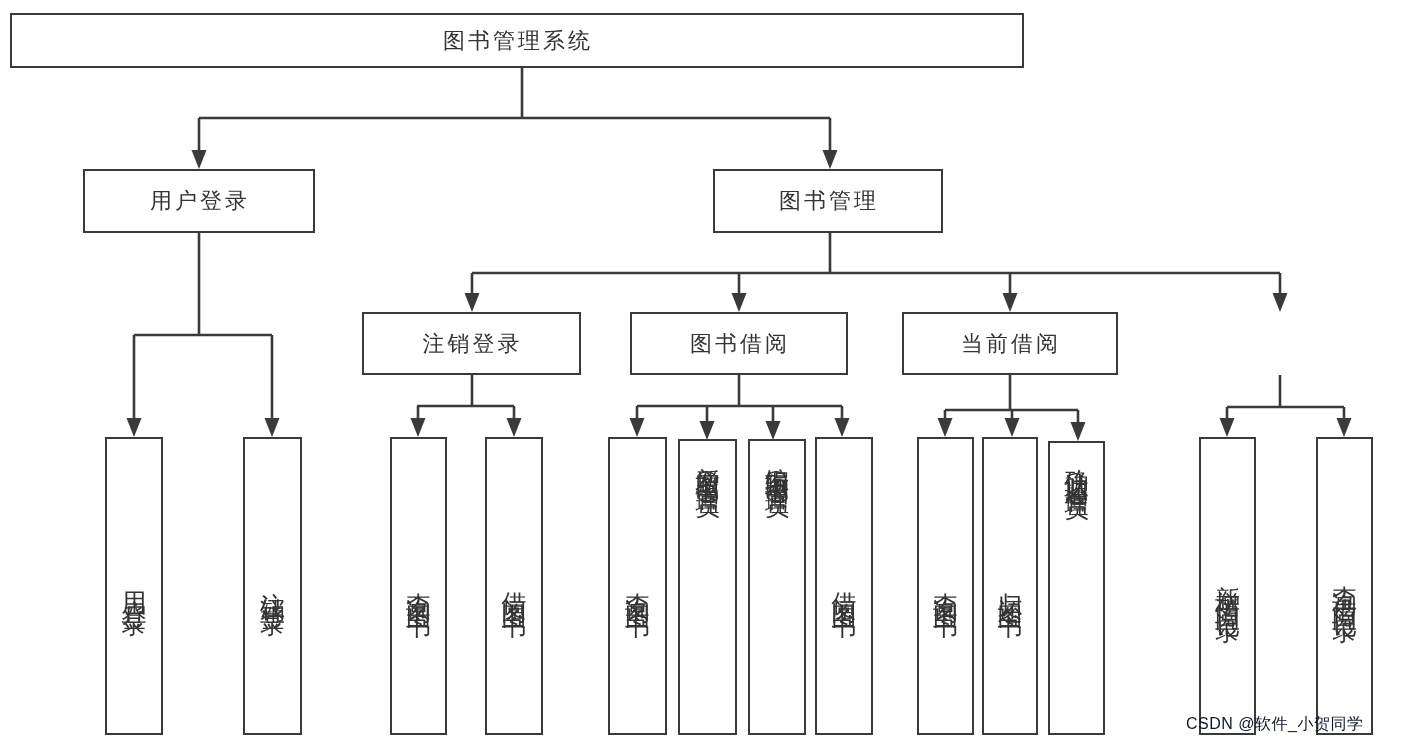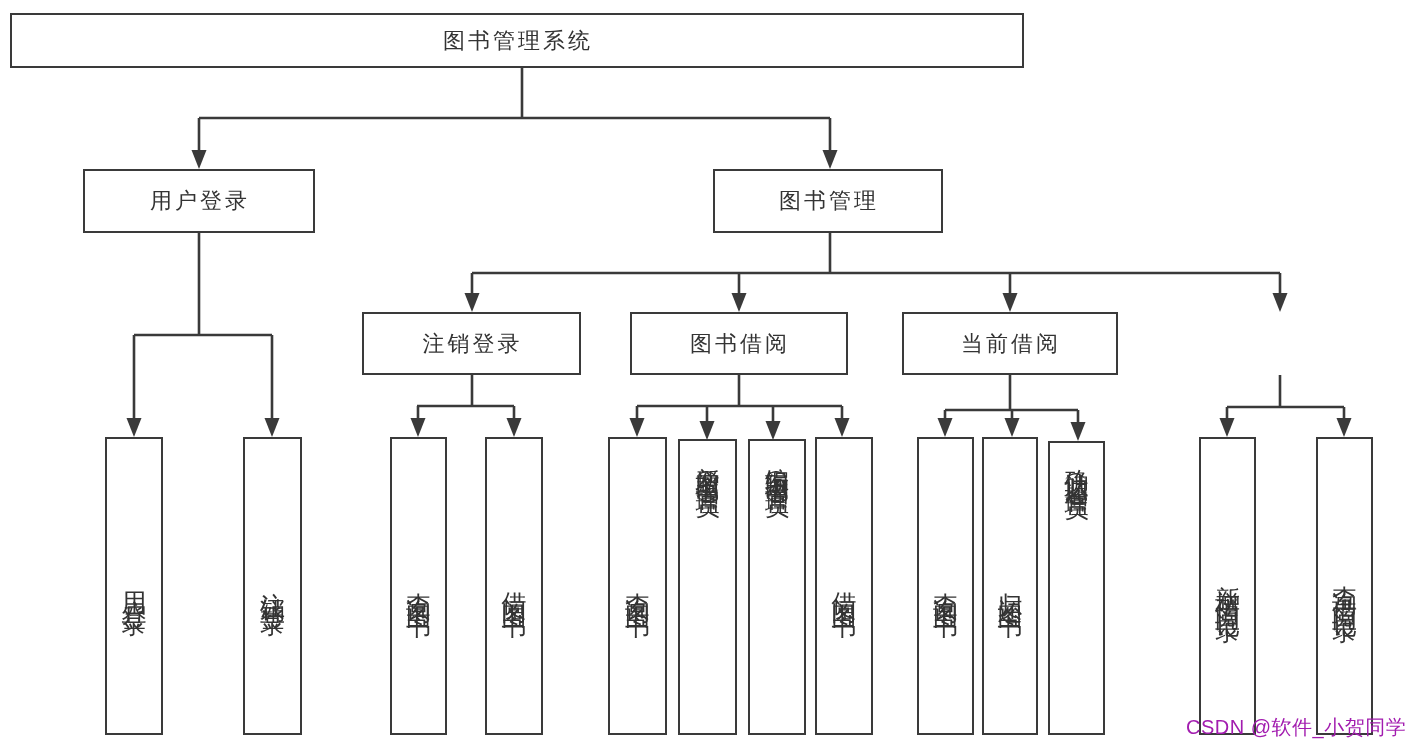--- a/index.html
+++ b/index.html
@@ -31,22 +31,22 @@
     display:block;
     line-height:1;
   }
   .v-center{font-size:25px;}
   .v-center span{letter-spacing:7px;}
   .v-top{font-size:24px;justify-content:center;align-items:flex-start;padding-top:7px;}
   .v-top span{letter-spacing:4px;}
   .watermark{
     position:absolute;
     left:1186px;top:714px;
-    font-size:20px;
-    color:#a21caf;
+    font-size:16px;
+    color:#0f172a;
     letter-spacing:0.5px;
     z-index:5;
     white-space:nowrap;
   }
 </style>
 </head>
 <body>
 
 <div class="canvas">
 

